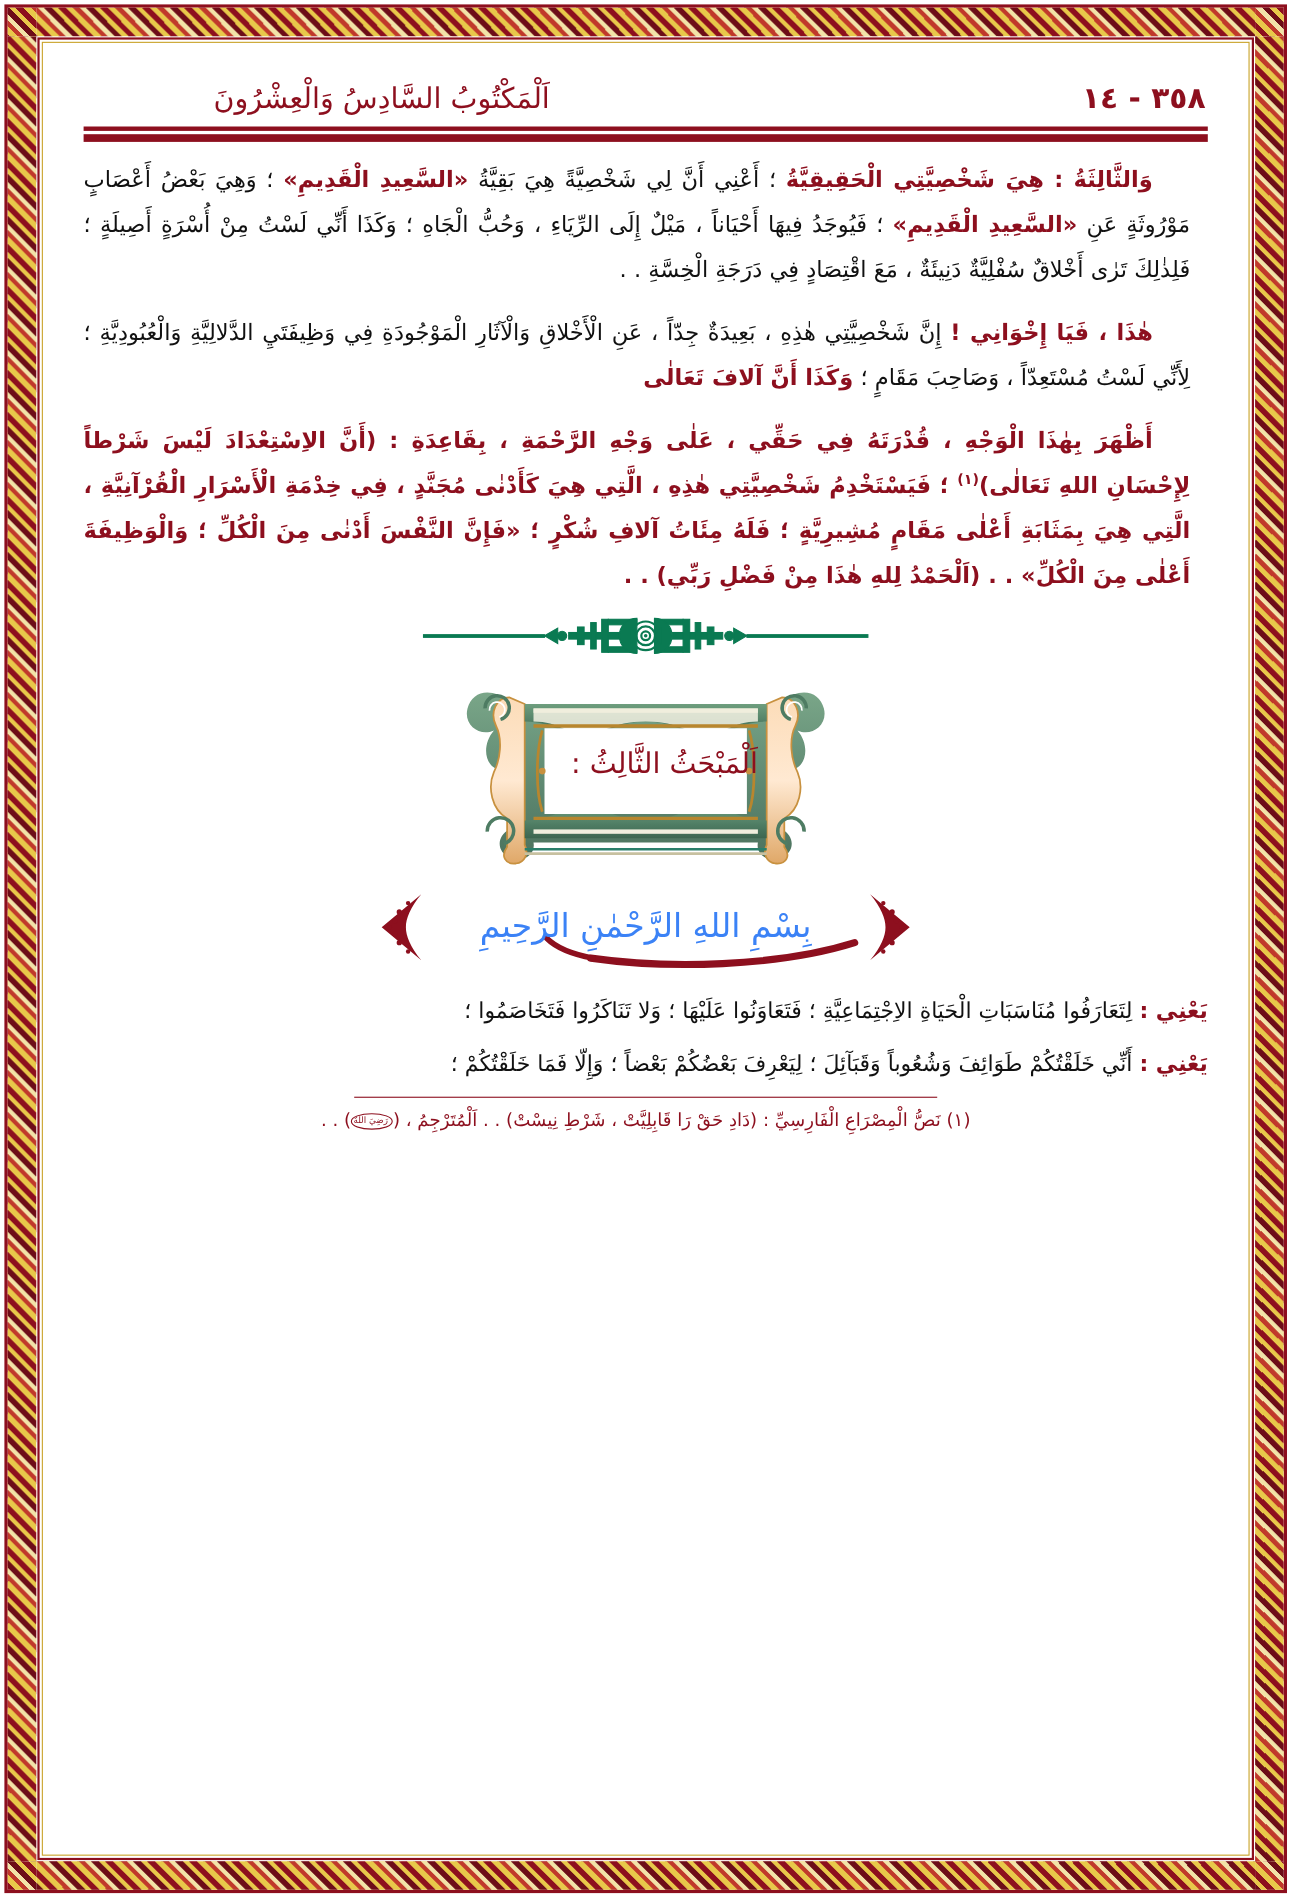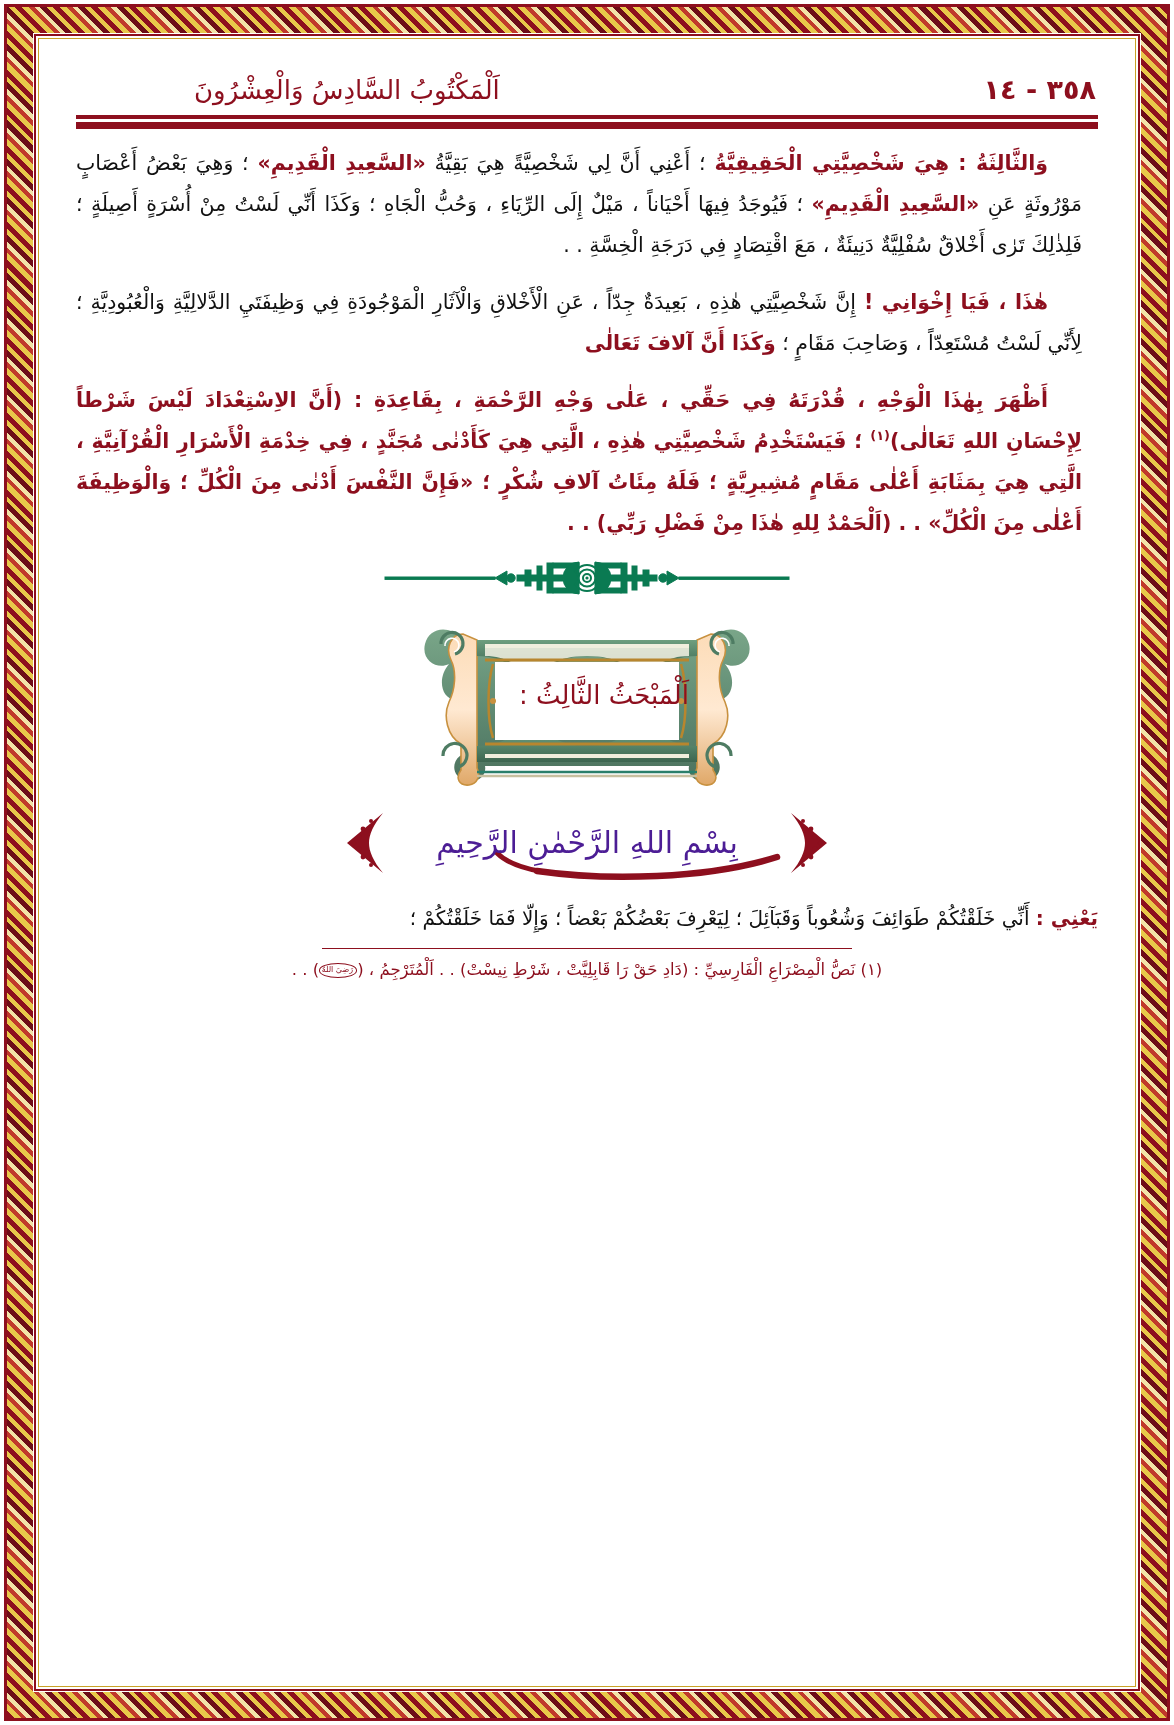--- a/index.html
+++ b/index.html
@@ -146,21 +146,21 @@
   
   .basmala-wrap{
     display:flex;justify-content:center;align-items:center;
     margin:6px 0 8px 0;
     position:relative;
   }
   .basmala-text{
     position:absolute;
     top:50%;left:50%;
     transform:translate(-50%,-52%);
-    color:#4c1d95;
+    color:#3b82f6;
     font-size:30px;
     direction:rtl;
     white-space:nowrap;
     font-family:"DejaVu Sans",sans-serif;
   }
 
   
   .verse-line{
     direction:rtl;
     text-align:center;
@@ -366,19 +366,20 @@
           <circle cx="513" cy="48" r="2.2"></circle>
         </g>
 
         <path d="M470 62 C400 84 300 86 230 76" stroke="#8d0f1e" stroke-width="6.5" fill="none" stroke-linecap="round"></path>
         <path d="M232 76 C210 72 198 66 190 58" stroke="#8d0f1e" stroke-width="5" fill="none" stroke-linecap="round"></path>
       </svg>
       <span class="basmala-text">بِسْمِ اللهِ الرَّحْمٰنِ الرَّحِيمِ</span>
     </div>
 
 
+    <p class="gloss"><span class="gloss-label">يَعْنِي :</span><span> لِتَعَارَفُوا مُنَاسَبَاتِ الْحَيَاةِ الاِجْتِمَاعِيَّةِ ؛ فَتَعَاوَنُوا عَلَيْهَا ؛ وَلا تَنَاكَرُوا فَتَخَاصَمُوا ؛</span></p>
     <p class="gloss"><span class="gloss-label">يَعْنِي :</span><span> أَنِّي خَلَقْتُكُمْ طَوَائِفَ وَشُعُوباً وَقَبَآئِلَ ؛ لِيَعْرِفَ بَعْضُكُمْ بَعْضاً ؛ وَإِلّا فَمَا خَلَقْتُكُمْ ؛</span></p>
 
     <div class="footnote-rule"></div>
     <div class="footnote"><span>(١)</span><span> نَصُّ الْمِصْرَاعِ الْفَارِسِيِّ : (دَادِ حَقْ رَا قَابِلِيَّتْ ، شَرْطِ نِيسْتْ) . . اَلْمُتَرْجِمُ ، (</span><span class="honorific">رَضِيَ اللهُ تَعَالٰى عَنْهُ</span><span>) . .</span></div>
 
   </div>
 </div>
 
 </body></html>

